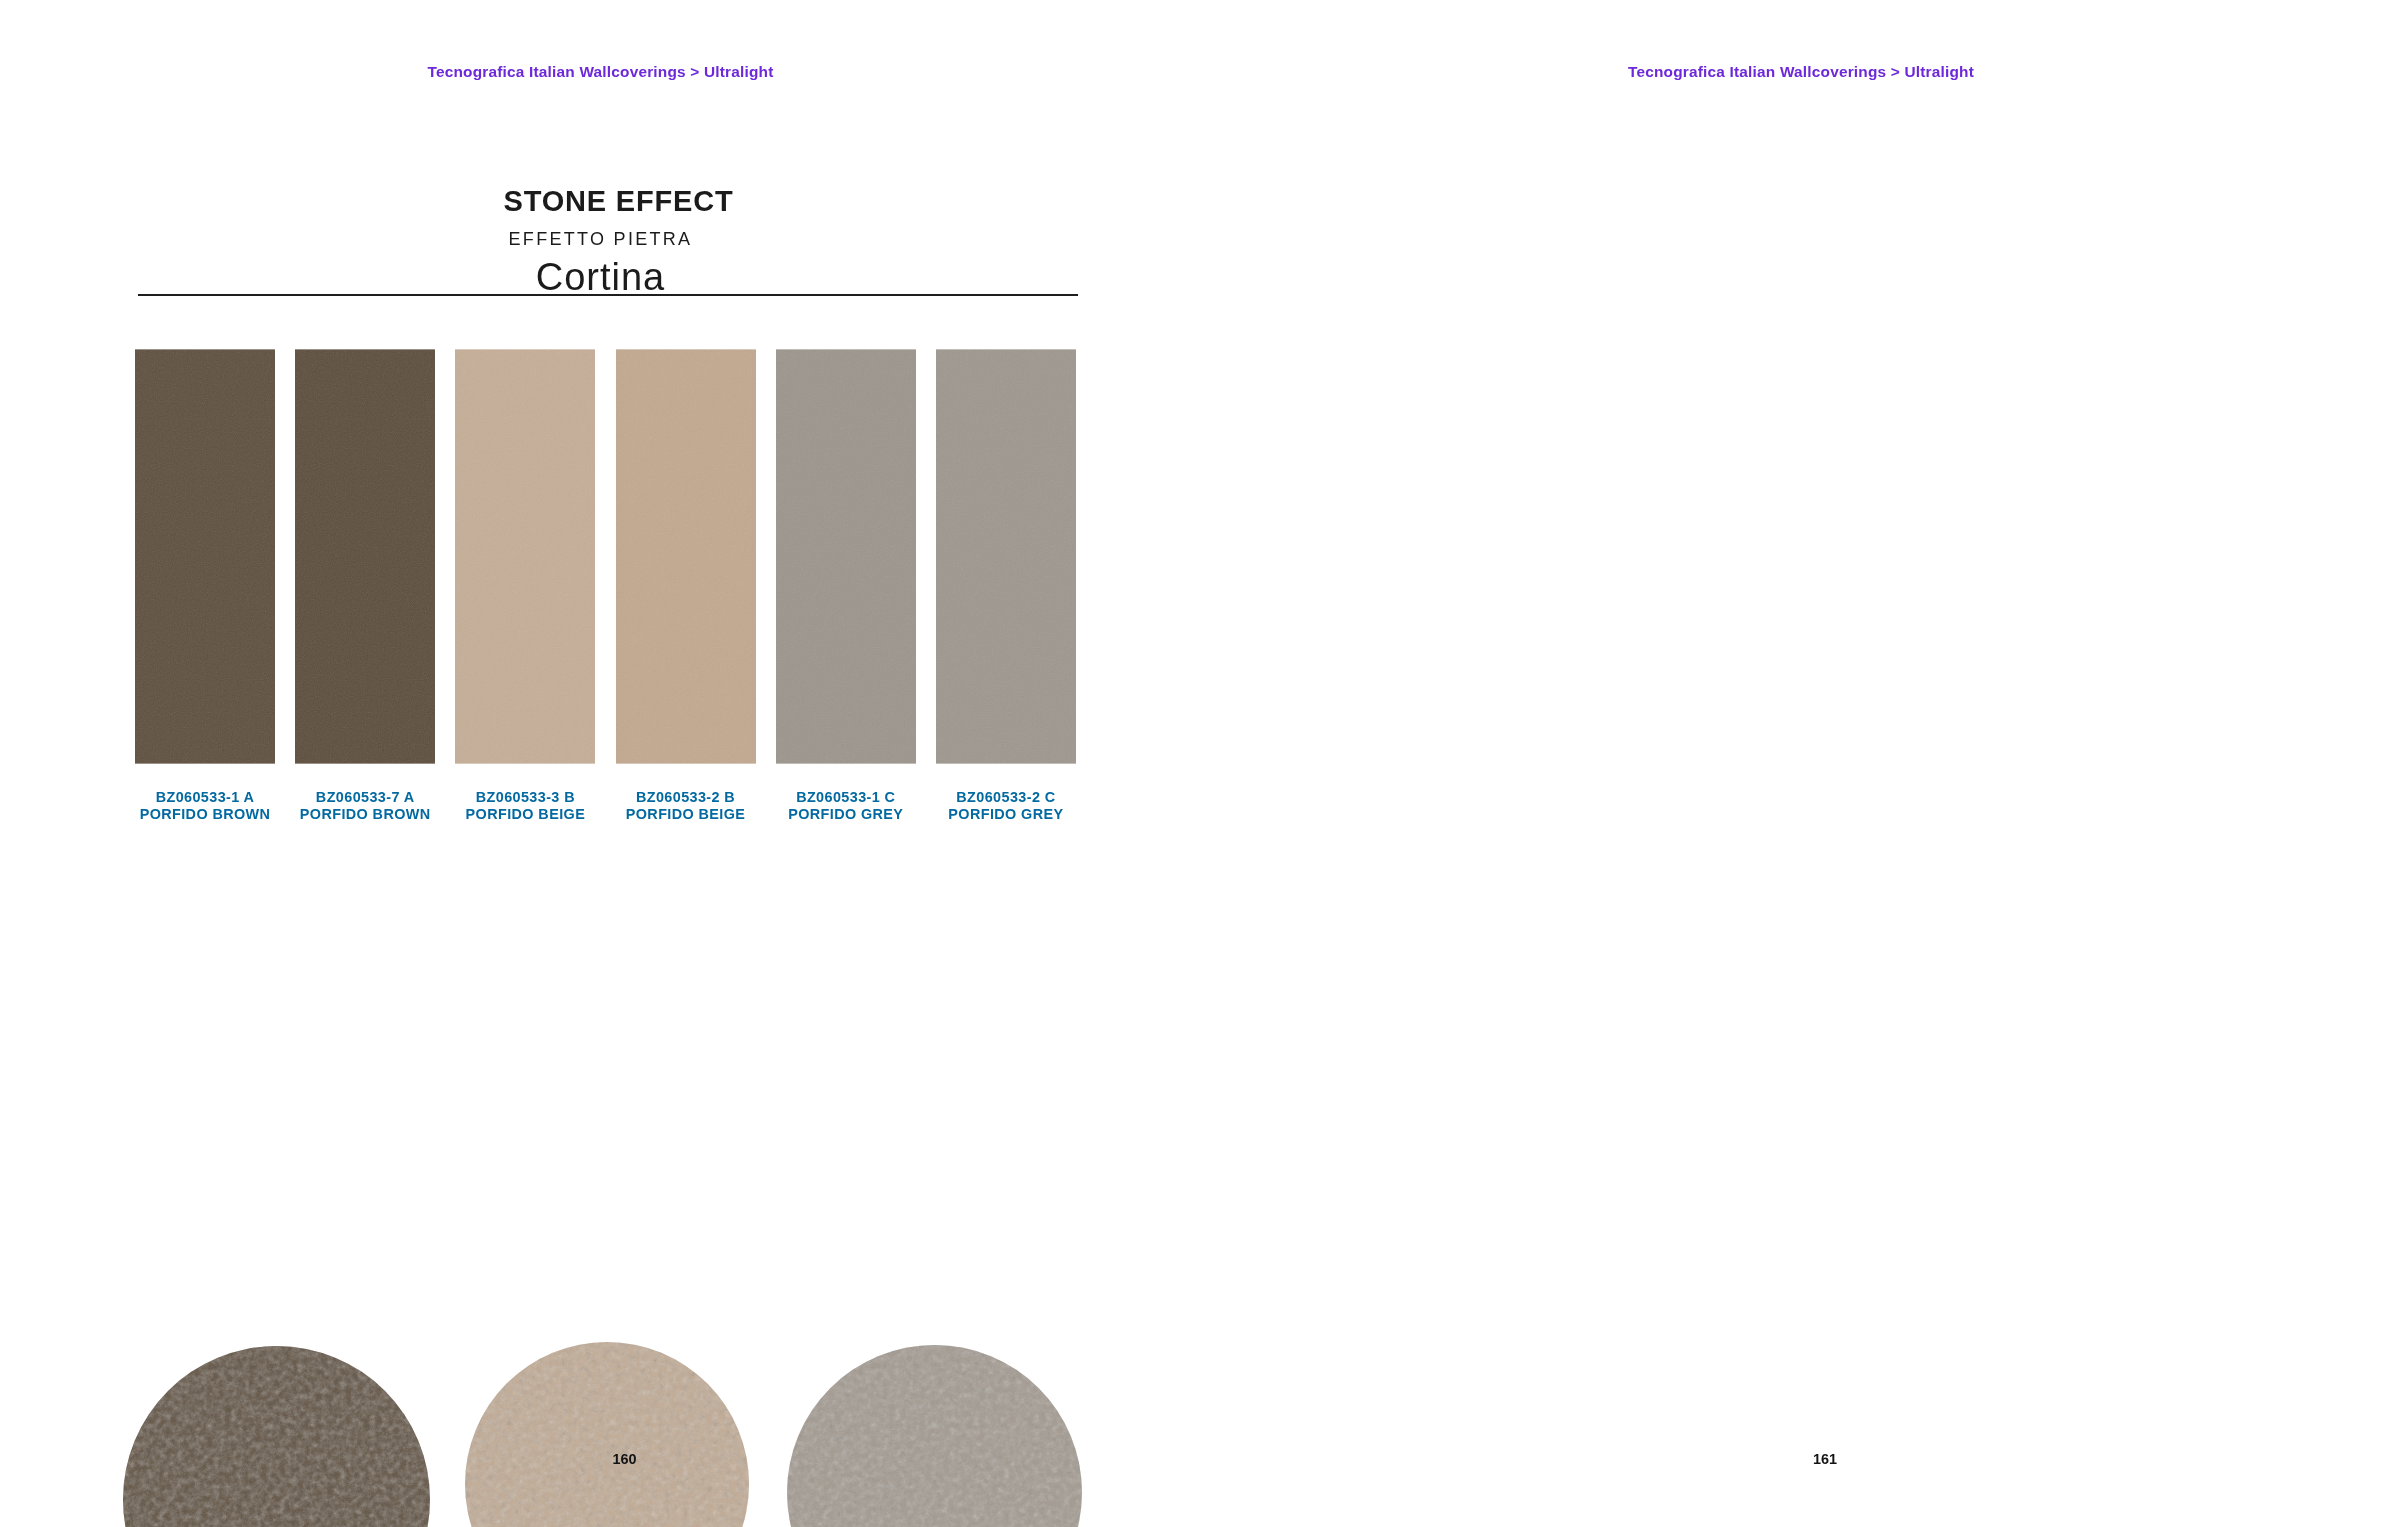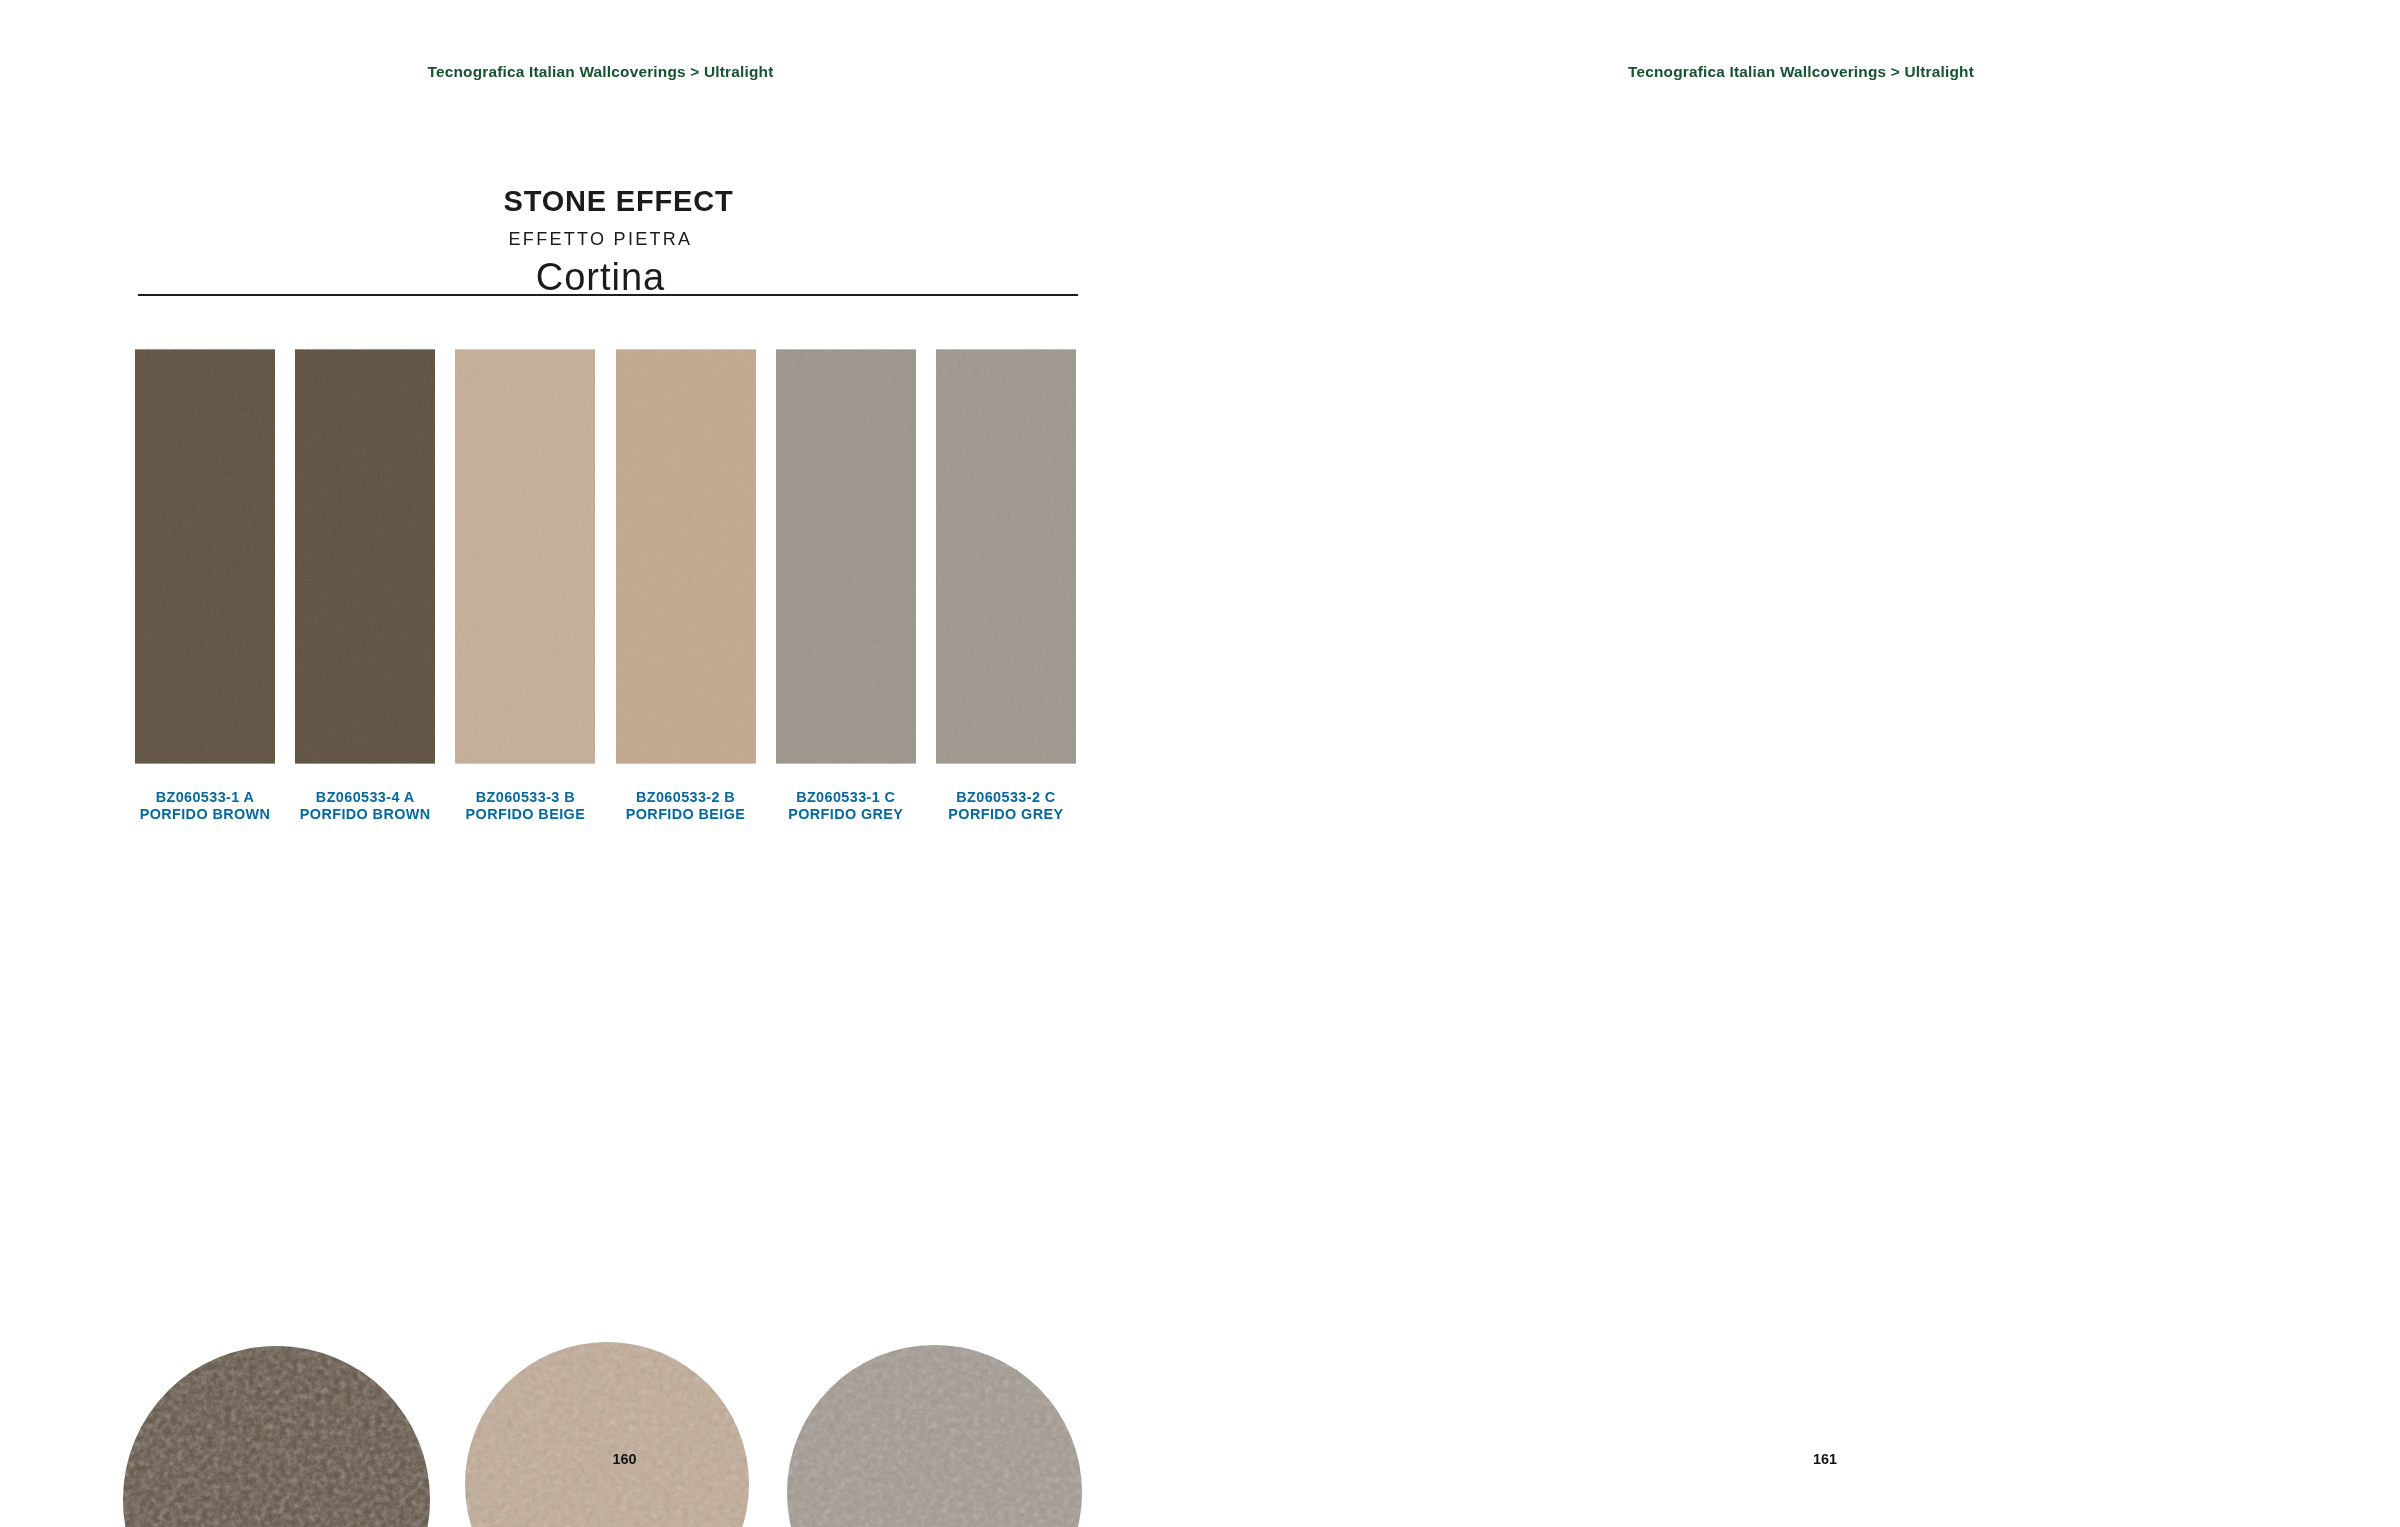--- a/index.html
+++ b/index.html
@@ -13,21 +13,21 @@
     font-family: "Liberation Sans", sans-serif;
     color: #1b1b1b;
   }
   .page { position: absolute; top: 0; height: 100%; }
   .page.left  { left: 0;      width: 1201px; }
   .page.right { left: 1201px; width: 1200px; }
 
   .breadcrumb {
     position: absolute; top: 63px; left: 0; width: 100%;
     text-align: center; font-size: 15.4px; font-weight: 700;
-    letter-spacing: 0.2px; color: #14532d;
+    letter-spacing: 0.2px; color: #6d28d9;
   }
 
   .title-block {
     position: absolute; top: 185px; left: 0; width: 100%;
     text-align: center;
   }
   .cat-title   { font-size: 29px; font-weight: 800; letter-spacing: 0.8px; line-height: 32px; padding-left: 36px; }
   .cat-sub     { font-size: 18px; font-weight: 400; letter-spacing: 2.3px; margin-top: 12px; }
   .product-name{ font-size: 38px; font-weight: 400; letter-spacing: 1px; margin-top: 5.8px; line-height: 42px; }
 
@@ -126,21 +126,21 @@
           <div>PORFIDO BROWN</div>
         </div>
       </div>
 
       <div class="swatch-col">
         <svg class="swatch-sample" viewBox="0 0 146 432" width="140" height="415">
           <rect width="100%" height="100%" fill="#5c4d3c"></rect>
           <rect width="100%" height="100%" filter="url(#grainFine)" opacity="0.17"></rect>
         </svg>
         <div class="swatch-label">
-          <div>BZ060533-4 A</div>
+          <div>BZ060533-7 A</div>
           <div>PORFIDO BROWN</div>
         </div>
       </div>
 
       <div class="swatch-col">
         <svg class="swatch-sample" viewBox="0 0 146 432" width="140" height="415">
           <rect width="100%" height="100%" fill="#c6ae97"></rect>
           <rect width="100%" height="100%" filter="url(#grainFine)" opacity="0.15"></rect>
         </svg>
         <div class="swatch-label">

